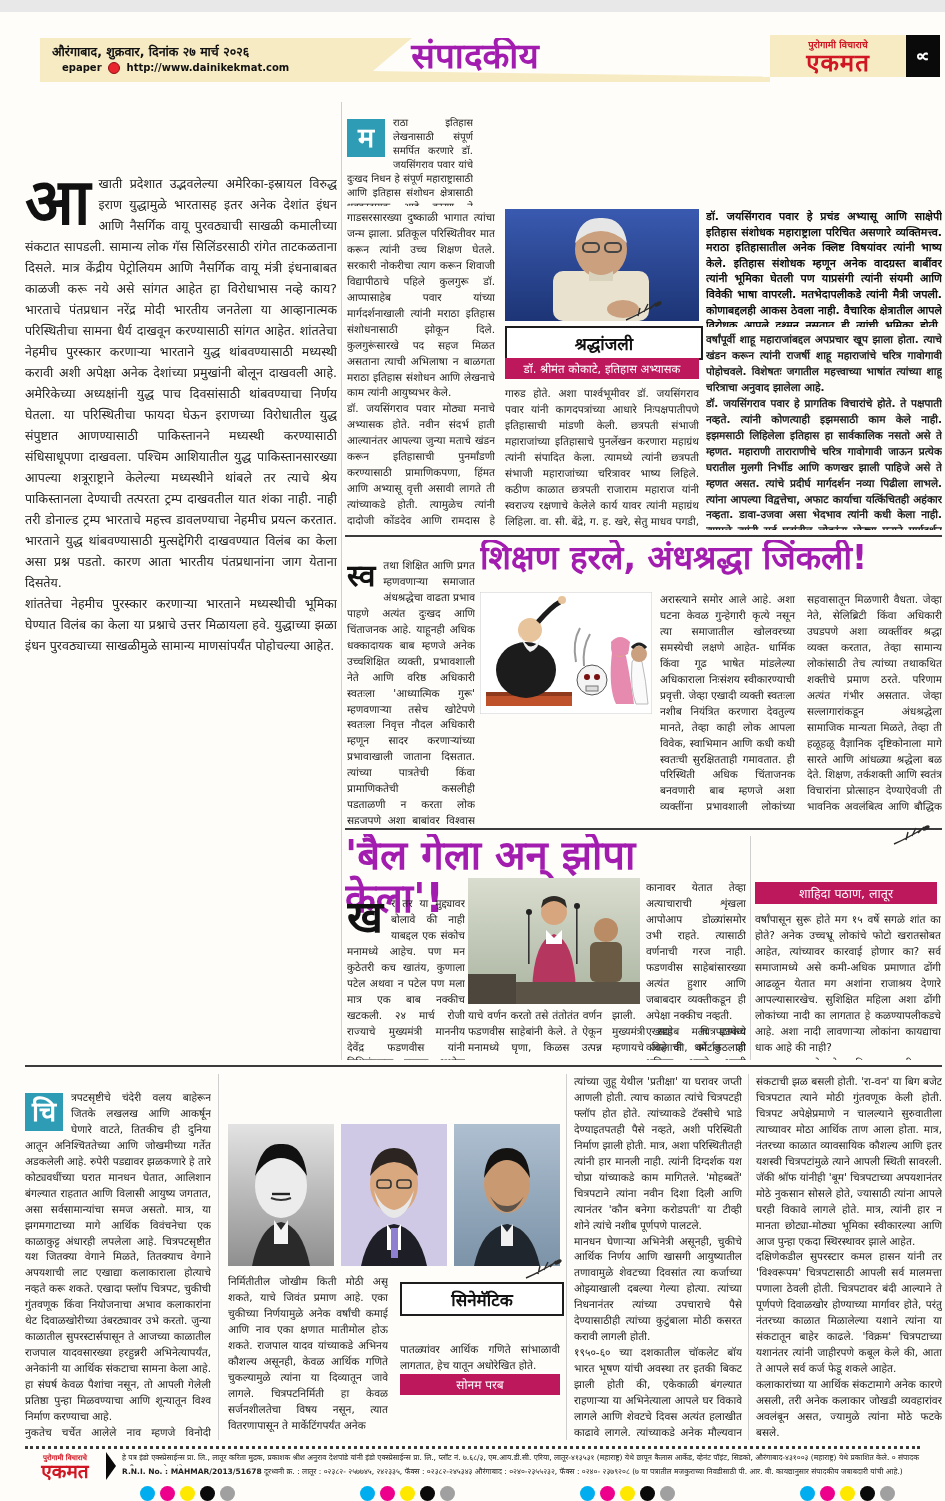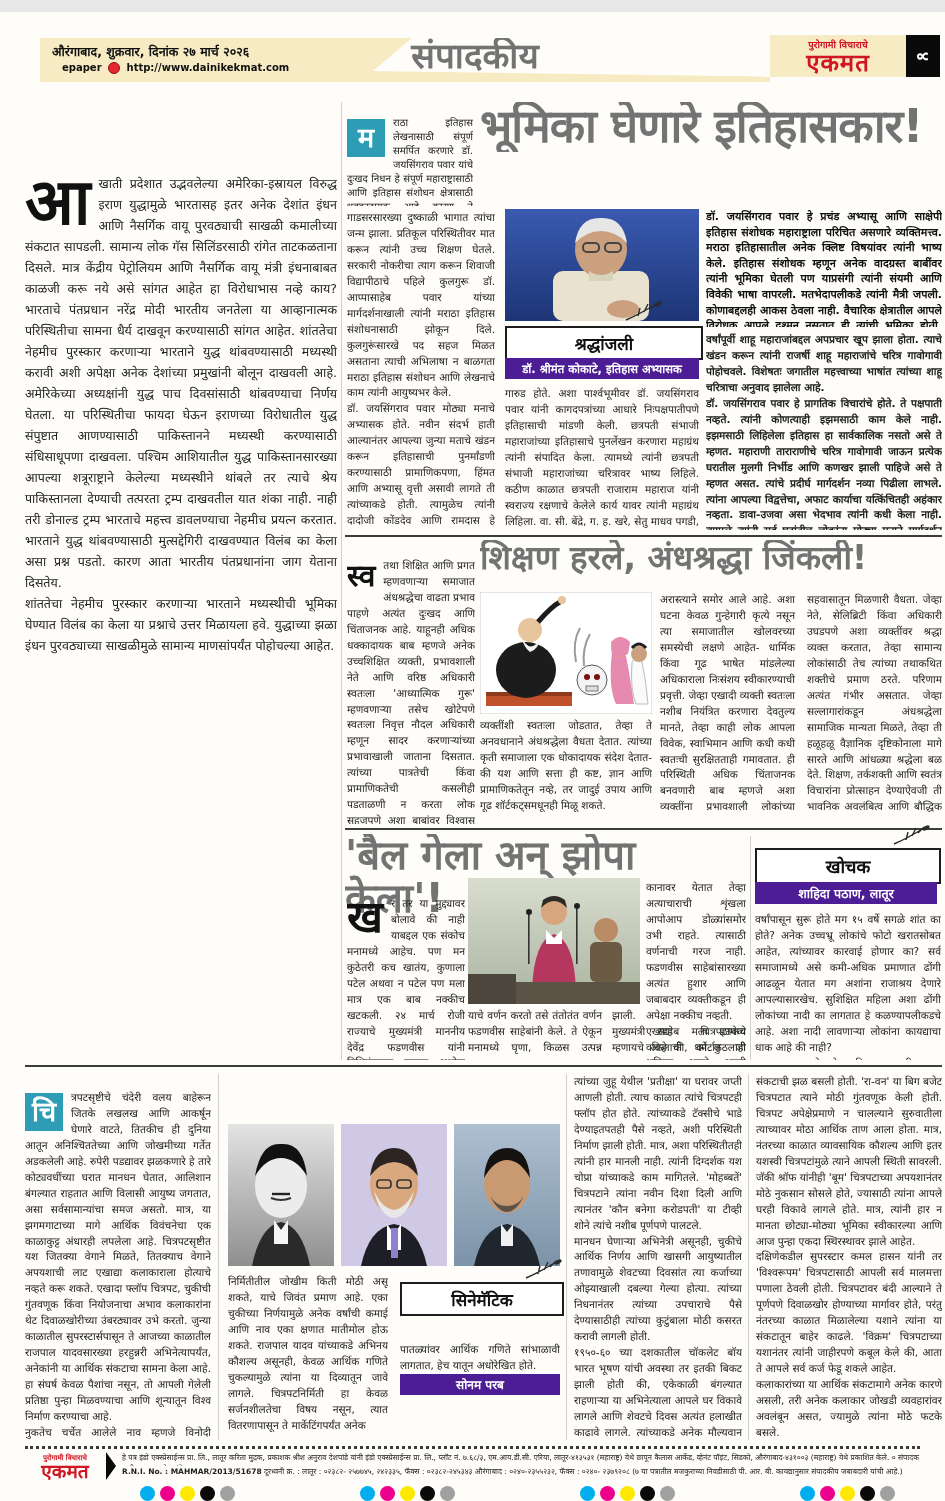--- a/index.html
+++ b/index.html
@@ -1,26 +1,26 @@
 <!DOCTYPE html>
 <html><head>
 <meta charset="utf-8">
 <style>
   html,body{margin:0;padding:0;background:#e8e8e8;}
   #page{position:relative;width:945px;height:1501px;background:#fffdf9;margin:12px auto;
         font-family:"DejaVu Sans","Liberation Sans",sans-serif;color:#1c1c1c;overflow:hidden;}
   .abs{position:absolute;}
   .t{font-size:10.5px;line-height:1.52;text-align:justify;white-space:pre-line;overflow:hidden;color:#222;}
-  .h{font-weight:800;color:#737373;line-height:1.08;overflow:hidden;}
+  .h{font-weight:800;color:#a21caf;line-height:1.08;overflow:hidden;}
   .dc-box{float:left;width:38px;height:38px;background:#2d9cb4;color:#fff;font-size:27px;font-weight:700;
           display:flex;align-items:center;justify-content:center;margin:3px 8px 2px 0;}
   .dc-big{float:left;font-weight:800;color:#111;margin:2px 8px 0 0;line-height:.85;}
   .label-box{border:2px solid #1d1d1d;background:#fff;text-align:center;font-weight:800;color:#111;
              display:flex;align-items:center;justify-content:center;}
-  .byline-bar{background:#4c1d95;color:#fff;text-align:center;font-weight:700;
+  .byline-bar{background:#be185d;color:#fff;text-align:center;font-weight:400;
               display:flex;align-items:center;justify-content:center;}
   .hr{position:absolute;background:#3c3c3c;height:2px;}
   .vr{position:absolute;width:1px;background:#cfcfcf;}
   .cream{background:#f7ebc4;}
   .red{color:#d01623;}
   .intro{font-weight:700;font-size:11px;line-height:1.42;text-align:justify;white-space:pre-line;overflow:hidden;color:#111;}
   .dot{display:inline-block;width:15px;height:15px;border-radius:50%;margin-right:5px;}
   .dc{background:#00aeef}.dm{background:#ec008c}.dy{background:#ffe800}.dk{background:#0a0a0a}.dg{background:#a0a0a0}
   .tiny{font-size:7.5px;line-height:1.45;color:#222;text-align:left;overflow:hidden;}
   .flour{stroke:#2b2b2b;fill:none;stroke-width:1.4;}
@@ -52,21 +52,20 @@
 
   <div class="abs t" style="left:25px;top:140px;width:312px;height:905px;font-size:12.5px;line-height:1.68;">
     <span class="dc-big" style="font-size:64px;">आ</span><span>खाती प्रदेशात उद्भवलेल्या अमेरिका-इस्रायल विरुद्ध इराण युद्धामुळे भारतासह इतर अनेक देशांत इंधन आणि नैसर्गिक वायू पुरवठ्याची साखळी कमालीच्या संकटात सापडली. सामान्य लोक गॅस सिलिंडरसाठी रांगेत ताटकळताना दिसले. मात्र केंद्रीय पेट्रोलियम आणि नैसर्गिक वायू मंत्री इंधनाबाबत काळजी करू नये असे सांगत आहेत हा विरोधाभास नव्हे काय? भारताचे पंतप्रधान नरेंद्र मोदी भारतीय जनतेला या आव्हानात्मक परिस्थितीचा सामना धैर्य दाखवून करण्यासाठी सांगत आहेत. शांततेचा नेहमीच पुरस्कार करणाऱ्या भारताने युद्ध थांबवण्यासाठी मध्यस्थी करावी अशी अपेक्षा अनेक देशांच्या प्रमुखांनी बोलून दाखवली आहे. अमेरिकेच्या अध्यक्षांनी युद्ध पाच दिवसांसाठी थांबवण्याचा निर्णय घेतला. या परिस्थितीचा फायदा घेऊन इराणच्या विरोधातील युद्ध संपुष्टात आणण्यासाठी पाकिस्तानने मध्यस्थी करण्यासाठी संधिसाधूपणा दाखवला. पश्चिम आशियातील युद्ध पाकिस्तानसारख्या आपल्या शत्रूराष्ट्राने केलेल्या मध्यस्थीने थांबले तर त्याचे श्रेय पाकिस्तानला देण्याची तत्परता ट्रम्प दाखवतील यात शंका नाही. नाही तरी डोनाल्ड ट्रम्प भारताचे महत्त्व डावलण्याचा नेहमीच प्रयत्न करतात. भारताने युद्ध थांबवण्यासाठी मुत्सद्देगिरी दाखवण्यात विलंब का केला असा प्रश्न पडतो. कारण आता भारतीय पंतप्रधानांना जाग येताना दिसतेय.
 शांततेचा नेहमीच पुरस्कार करणाऱ्या भारताने मध्यस्थीची भूमिका घेण्यात विलंब का केला या प्रश्नाचे उत्तर मिळायला हवे. युद्धाच्या झळा इंधन पुरवठ्याच्या साखळीमुळे सामान्य माणसांपर्यंत पोहोचल्या आहेत.</span>
   </div>
   <div class="vr" style="left:341px;top:90px;height:958px;"></div>
 
   <div class="abs t" style="left:347px;top:90px;width:126px;height:104px;font-size:10px;line-height:1.4;">
     <span class="dc-box">म</span><span>राठा इतिहास लेखनासाठी संपूर्ण समर्पित करणारे डॉ. जयसिंगराव पवार यांचे दुःखद निधन हे संपूर्ण महाराष्ट्रासाठी आणि इतिहास संशोधन क्षेत्रासाठी धक्कादायक आहे कारण ते आयुष्याच्या या टप्प्यावर शिवचरित्र लेखन करत होते. त्या चरित्राचा काही भाग लिहिला आहे. त्यांची इतिहास संशोधन क्षेत्रातील प्रदीर्घ तपश्चर्या पाहता एक महत्त्वपूर्ण शिवचरित्र मिळणार होते अशा टप्प्यावर त्यांचे निधन हे फारच वेदनादायी आहे.</span>
   </div>
-  <div class="abs h" style="left:480px;top:90px;width:462px;font-size:46px;letter-spacing:-1px;">भूमिका घेणारे इतिहासकार!</div>
   <div class="abs t" style="left:347px;top:198px;width:148px;height:320px;"><span>गाडसरसारख्या दुष्काळी भागात त्यांचा जन्म झाला. प्रतिकूल परिस्थितीवर मात करून त्यांनी उच्च शिक्षण घेतले. सरकारी नोकरीचा त्याग करून शिवाजी विद्यापीठाचे पहिले कुलगुरू डॉ. आप्पासाहेब पवार यांच्या मार्गदर्शनाखाली त्यांनी मराठा इतिहास संशोधनासाठी झोकून दिले. कुलगुरूंसारखे पद सहज मिळत असताना त्याची अभिलाषा न बाळगता मराठा इतिहास संशोधन आणि लेखनाचे काम त्यांनी आयुष्यभर केले.
 डॉ. जयसिंगराव पवार मोठ्या मनाचे अभ्यासक होते. नवीन संदर्भ हाती आल्यानंतर आपल्या जुन्या मताचे खंडन करून इतिहासाची पुनर्मांडणी करण्यासाठी प्रामाणिकपणा, हिंमत आणि अभ्यासू वृत्ती असावी लागते ती त्यांच्याकडे होती. त्यामुळेच त्यांनी दादोजी कोंडदेव आणि रामदास हे शिवाजी महाराजांचे गुरू नव्हते असे ठामपणे संदर्भांसह मांडले. गेली चाळीस वर्षे महाराष्ट्राला इयत्ता चौथीला शिकवले जाणारे शिवचरित्र याचे पुनर्लेखन डॉ. जयसिंगराव पवार यांनी केले. ते भूमिका घेणारे इतिहासकार होते. महाराष्ट्राच्या जनमानसावर इतिहासाबाबत कथा, कादंबरी, नाटक, चित्रपट आणि कविकल्पनांचे मोठे</span></div>
 
   <svg class="abs" style="left:505px;top:197px;" width="194" height="112" viewBox="0 0 194 112">
     <defs>
         <linearGradient id="hb" x1="0" y1="0" x2="0" y2="1">
       <stop offset="0" stop-color="#3a5ab0"></stop>
           <stop offset="1" stop-color="#1d3576"></stop>
         </linearGradient>
       </defs>
@@ -120,21 +119,20 @@
       <circle cx="117" cy="85" r="3" fill="#7a1010"></circle>
     <rect x="106" y="94" width="12" height="5" fill="#ddd" stroke="#777"></rect>
     <path d="M132 60 Q128 96 136 112 L154 112 Q150 84 146 64 Q138 54 132 60Z" fill="#e78ab0"></path>
     <circle cx="140" cy="56" r="9" fill="#d9a87f"></circle>
     <path d="M131 50 Q140 40 150 50 L148 62 Q140 66 132 62Z" fill="#e78ab0"></path>
     <path d="M152 70 Q150 98 156 112 L168 112 Q166 88 162 70 Q156 62 152 70Z" fill="#fafafa" stroke="#bbb"></path>
     <circle cx="159" cy="62" r="8" fill="#caa07e"></circle>
     <path d="M152 56 Q159 48 166 56" stroke="#222" stroke-width="3" fill="none"></path>
   </svg>
 
-  <div class="abs t" style="left:480px;top:706px;width:172px;height:106px;"><span>व्यक्तींशी स्वतःला जोडतात, तेव्हा ते अनवधानाने अंधश्रद्धेला वैधता देतात. त्यांच्या कृती समाजाला एक धोकादायक संदेश देतात-की यश आणि सत्ता ही कष्ट, ज्ञान आणि प्रामाणिकतेतून नव्हे, तर जादुई उपाय आणि गूढ शॉर्टकट्समधूनही मिळू शकते.</span></div>
   <div class="abs t" style="left:660px;top:580px;width:282px;height:232px;column-count:2;column-gap:12px;"><span>अरास्त्याने समोर आले आहे. अशा घटना केवळ गुन्हेगारी कृत्ये नसून त्या समाजातील खोलवरच्या समस्येची लक्षणे आहेत- धार्मिक किंवा गूढ भाषेत मांडलेल्या अधिकाराला निःसंशय स्वीकारण्याची प्रवृत्ती. जेव्हा एखादी व्यक्ती स्वतःला नशीब नियंत्रित करणारा देवतुल्य मानते, तेव्हा काही लोक आपला विवेक, स्वाभिमान आणि कधी कधी स्वतःची सुरक्षितताही गमावतात. ही परिस्थिती अधिक चिंताजनक बनवणारी बाब म्हणजे अशा व्यक्तींना प्रभावशाली लोकांच्या सहवासातून मिळणारी वैधता. जेव्हा नेते, सेलिब्रिटी किंवा अधिकारी उघडपणे अशा व्यक्तींवर श्रद्धा व्यक्त करतात, तेव्हा सामान्य लोकांसाठी तेच त्यांच्या तथाकथित शक्तीचे प्रमाण ठरते. परिणाम अत्यंत गंभीर असतात. जेव्हा सल्लागारांकडून अंधश्रद्धेला सामाजिक मान्यता मिळते, तेव्हा ती हळूहळू वैज्ञानिक दृष्टिकोनाला मागे सारते आणि आंधळ्या श्रद्धेला बळ देते. शिक्षण, तर्कशक्ती आणि स्वतंत्र विचारांना प्रोत्साहन देण्याऐवजी ती भावनिक अवलंबित्व आणि बौद्धिक शरणागती वाढवते. श्रद्धा आणि अध्यात्म यांना वैयक्तिक जीवनात स्थान असू शकते, परंतु ते तर्कशुद्ध विचार, नैतिकता आणि कायद्याच्या आधिपत्यावर कधीही वर्चस्व गाजवू नये.</span>
     
   </div>
 
   <div class="hr" style="left:345px;top:816px;width:597px;"></div>
 
   <div class="abs h" style="left:345px;top:822px;width:402px;font-size:40px;">'बैल गेला अन् झोपा केला'!</div>
   <div class="abs t" style="left:347px;top:868px;width:118px;height:180px;">
     <span class="dc-big" style="font-size:44px;">ख</span><span>रं तर या मुद्द्यावर बोलावे की नाही याबद्दल एक संकोच मनामध्ये आहेच. पण मन कुठेतरी कच खातंय, कुणाला पटेल अथवा न पटेल पण मला मात्र एक बाब नक्कीच खटकली. २४ मार्च रोजी राज्याचे मुख्यमंत्री माननीय देवेंद्र फडणवीस यांनी विधिमंडळात वाळूज अशोक खरात बाबाच्या गुन्हेगारीचा पाढा वाचत असताना तक्रारदार गर्भवती महिलेसोबत खरात कशा पद्धतीने वागला ते सगळे सांगण्याची काय गरज होती? फसवणूक झालेल्या महिलांची इज्जत अशा प्रकारे चव्हाट्यावर आणण्याचा अधिकार कुठला मानव आयोग देतो? एकतर त्या महिलेने धाडस करून आपली जशी फसवणूक झाली तशी इतर महिलेची होऊ नये यासाठी जीवाची पर्वा न करता तक्रार केली आणि तुम्ही खुलेआम अधिमंडळात कोण कसा स्पर्श करतो याचे वर्णन करणे कितपत योग्य आहे. नुसता 'विनयभंग', बलात्कार, अत्याचार हे शब्द</span>
   </div>
@@ -163,23 +161,20 @@
 
   <div class="abs t" style="left:646px;top:868px;width:100px;height:180px;"><span>कानावर येतात तेव्हा अत्याचाराची शृंखला आपोआप डोळ्यांसमोर उभी राहते. त्यासाठी वर्णनाची गरज नाही. फडणवीस साहेबांसारख्या अत्यंत हुशार आणि जबाबदार व्यक्तीकडून ही अपेक्षा नक्कीच नव्हती.
 एखाद्या चित्रपटामध्ये वकिलाची कोर्टात जी भूमिका असते अगदी तशीच भूमिका मुख्यमंत्र्यांनी निभावली. कोर्टात ज्याप्रमाणे वकील महिलेसोबत काय घडले, कसे घडले</span></div>
   <div class="abs t" style="left:468px;top:996px;width:278px;height:52px;column-count:2;column-gap:10px;"><span>याचे वर्णन करतो तसे तंतोतंत वर्णन फडणवीस साहेबांनी केले. ते ऐकून मनामध्ये घृणा, किळस उत्पन्न झाली.
 मुख्यमंत्री साहेब मला इतकेच म्हणायचे आहे की, धर्म कुठलाही असो, जात कुठलीही असो स्त्रीची इज्जत समानच. मोठमोठे मंत्री तेथे गेले, तेथे श्रद्धेच्या नावाखाली थोतांड १५</span></div>
 
   <svg class="abs" style="left:890px;top:812px;" width="44" height="24" viewBox="0 0 44 24">
     <path class="flour" d="M4 20 Q18 14 34 4 M22 12 L26 4 M28 9 L34 3 M16 16 L18 8"></path>
     <ellipse cx="36" cy="4" rx="4" ry="2" transform="rotate(-30 36 4)" fill="#2b2b2b"></ellipse>
   </svg>
-  <div class="abs label-box" style="left:755px;top:836px;width:182px;height:32px;font-size:18px;">
-    <span>खोचक</span>
-  </div>
   <div class="abs byline-bar" style="left:755px;top:870px;width:182px;height:22px;font-size:12.5px;">
     <span>शाहिदा पठाण, लातूर</span>
   </div>
   <div class="abs t" style="left:755px;top:900px;width:186px;height:148px;"><span>वर्षांपासून सुरू होते मग १५ वर्षे सगळे शांत का होते? अनेक उच्चभ्रू लोकांचे फोटो खरातसोबत आहेत, त्यांच्यावर कारवाई होणार का? सर्व समाजामध्ये असे कमी-अधिक प्रमाणात ढोंगी आढळून येतात मग अशांना राजाश्रय देणारे आपल्यासारखेच. सुशिक्षित महिला अशा ढोंगी लोकांच्या नादी का लागतात हे कळण्यापलीकडचे आहे. अशा नादी लावणाऱ्या लोकांना कायद्याचा धाक आहे की नाही?
 दुसरा मुद्दा म्हणजे अनेक महिला ज्या बळी पडल्या त्यांचे फोटो मीडियात व्हायरल झाले आणि त्यांची आयुष्याची राखरांगोळी झाली. अशा घटनांमधून समाजाने काही धडा घेतला का? असा प्रश्न पडल्याशिवाय राहत नाही.</span></div>
 
   <div class="vr" style="left:750px;top:824px;height:224px;"></div>
   <div class="hr" style="left:25px;top:1053px;width:917px;"></div>
 
   <div class="abs t" style="left:25px;top:1062px;width:186px;height:366px;">

